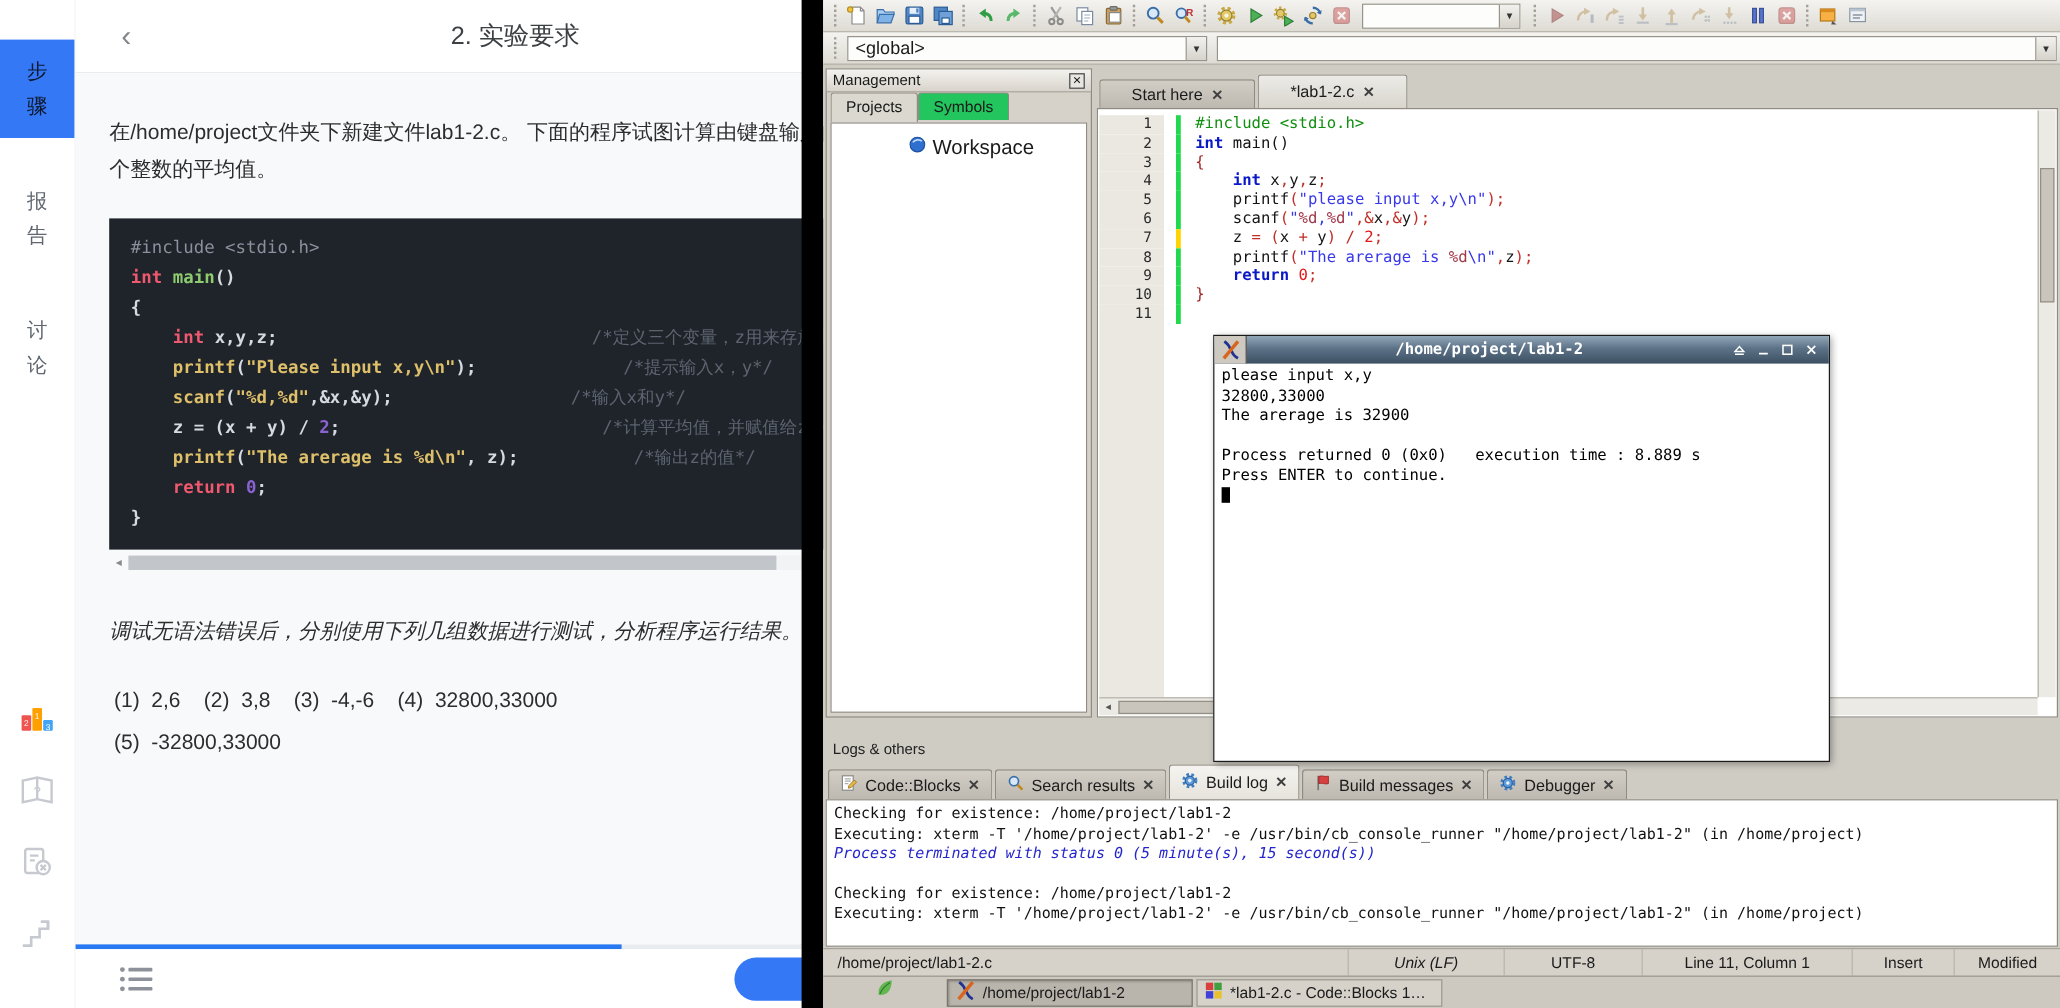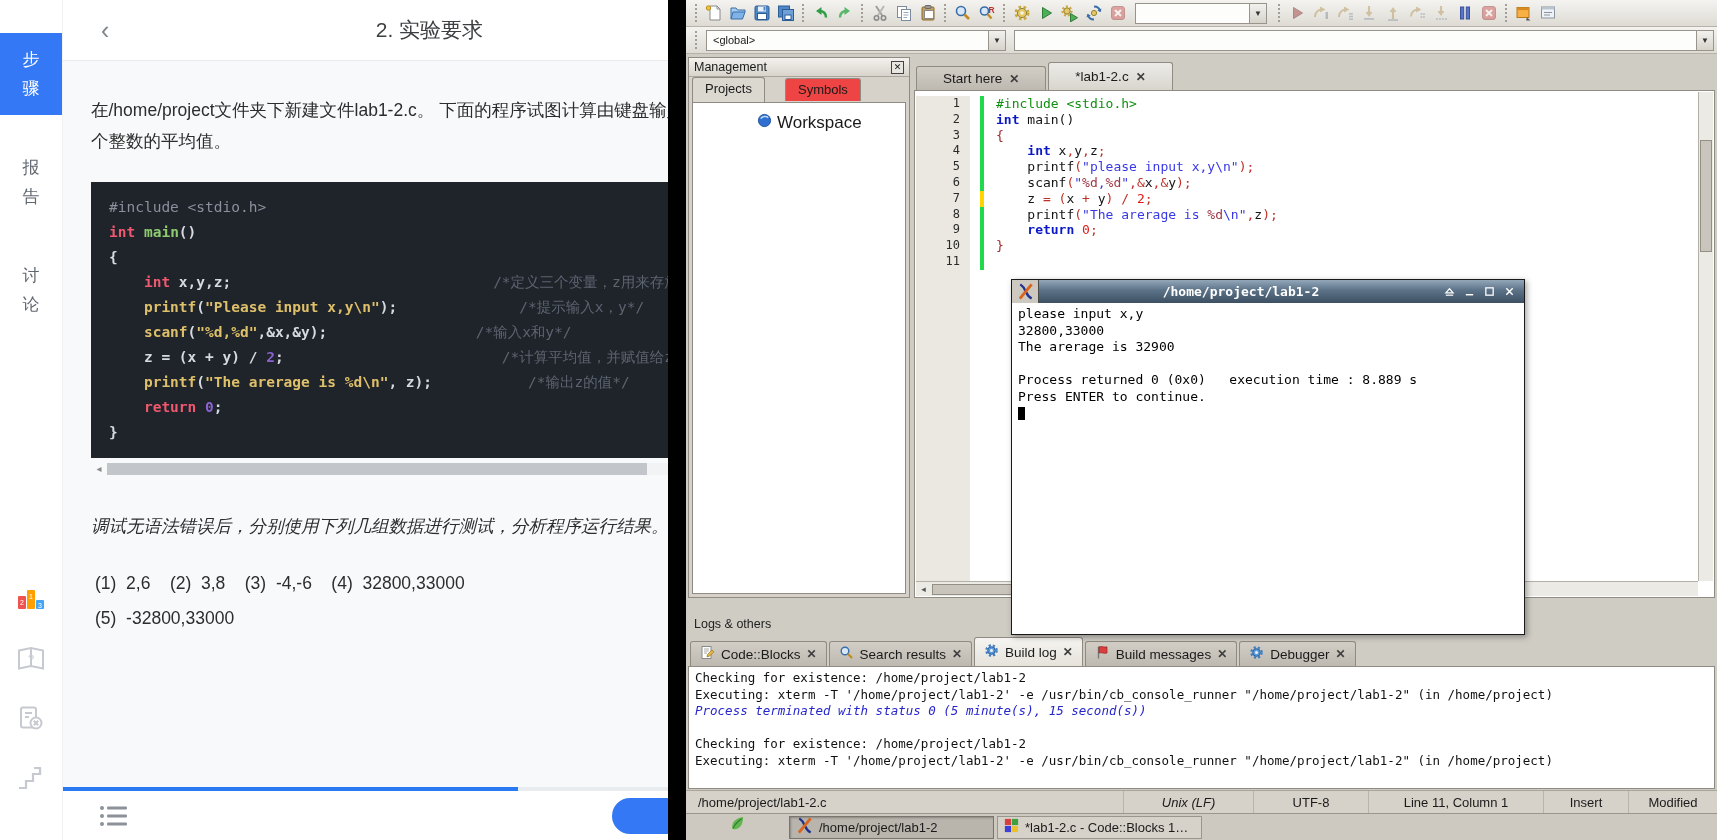--- a/index.html
+++ b/index.html
@@ -6,21 +6,21 @@
   html,body { background:#000; }
   body { font-family:"Liberation Sans", sans-serif; }
   #app { position:relative; width:1717px; height:840px; overflow:hidden; background:#000; }
 
   
   .left-panel { position:absolute; left:0; top:0; width:668px; height:840px; background:#fff; display:flex; }
   .lp-sidebar { position:relative; width:62px; background:#fff; flex:none; }
   .sd-item { width:62px; padding:12px 0; text-align:center; color:#606770; cursor:pointer; }
   .sd-item:first-child { margin-top:33px; }
   .sd-item + .sd-item { margin-top:26px; }
-  .sd-item.active { background:#3478f6; color:#ffffff; }
+  .sd-item.active { background:#3478f6; color:#0f172a; }
   .sd-label { display:inline-block; width:19px; font-size:17px; line-height:29px; word-break:break-all; }
   .sd-tools { position:absolute; top:585px; left:0; width:62px; display:flex; flex-direction:column; align-items:center; gap:29px; }
   .sd-tool { width:32px; height:30px; display:flex; align-items:center; justify-content:center; }
 
   .lp-main { flex:1; display:flex; flex-direction:column; border-left:1px solid #f1f1f1; }
   .lp-header { height:61px; background:#fff; border-bottom:1px solid #ebebeb; display:flex; align-items:center; }
   .nav-chevron { font-size:25px; color:#80868b; line-height:1; cursor:pointer; }
   .nav-chevron.back { padding-left:38px; }
   .nav-chevron.fwd { padding-right:28px; }
   .lp-title { flex:1; text-align:center; font-size:21px; color:#3c4043; }
@@ -59,32 +59,32 @@
   .ide { position:absolute; left:686px; top:0; width:1031px; height:840px; background:#cfccc4; font-size:13px; color:#1a1a1a; }
 
   .tb { position:absolute; left:0; right:0; display:flex; align-items:center; background:linear-gradient(#f4f3f0,#dedbd4); border-bottom:1px solid #b6b2a9; padding-left:4px; }
   .tb1 { top:0; height:27px; }
   .tb2 { top:27px; height:27px; }
   .grip { width:2px; height:18px; border-left:2px dotted #a39f96; margin:0 5px; flex:none; }
   .tb-group { display:flex; align-items:center; gap:1px; }
   .tb-icon { width:23px; height:23px; display:flex; align-items:center; justify-content:center; cursor:pointer; }
   .tb-icon svg { display:block; }
   .combo { height:21px; border:1px solid #98948b; background:#fdfdfb; display:flex; align-items:center; flex:none; }
-  .combo-value { flex:1; padding:0 6px; white-space:nowrap; overflow:hidden; font-size:11px; }
+  .combo-value { flex:1; padding:0 6px; white-space:nowrap; overflow:hidden; font-size:15px; }
   .combo-arrow { width:17px; height:100%; border-left:1px solid #98948b; background:linear-gradient(#f2f1ee,#d6d3cb); display:flex; align-items:center; justify-content:center; font-size:8px; color:#333; cursor:pointer; }
   .combo.target { width:132px; margin:0 6px; }
   .combo.symbols { width:300px; margin-left:4px; }
   .combo.scope { flex:1; margin-left:8px; margin-right:3px; }
 
   
   .mgmt { position:absolute; left:2px; top:57px; width:222px; height:541px; background:#d6d2ca; border:1px solid #8f8b82; }
   .mg-caption { height:19px; display:flex; align-items:center; padding:0 5px; background:linear-gradient(#f4f2ee,#d8d4cc); border-bottom:1px solid #aaa69d; font-size:12.5px; }
   .mg-close { margin-left:auto; width:13px; height:13px; border:1px solid #444; display:flex; align-items:center; justify-content:center; font-size:9px; line-height:1; background:#e8e6e0; cursor:pointer; }
-  .mg-tabs { display:flex; align-items:center; height:25px; padding-left:3px; gap:20px; }
-  .mgtab { padding:3px 12px 4px; border:1px solid #8f8b82; border-bottom:none; border-radius:3px 3px 0 0; background:#ef4444; font-size:13px; cursor:pointer; }
+  .mg-tabs { display:flex; align-items:flex-start; height:25px; padding-left:3px; gap:0; }
+  .mgtab { padding:3px 12px 4px; border:1px solid #8f8b82; border-bottom:none; border-radius:3px 3px 0 0; background:#22c55e; font-size:13px; cursor:pointer; }
   .mgtab.active { background:#dbd8d0; padding-bottom:6px; }
   .mg-tree { position:absolute; top:44px; left:3px; right:3px; bottom:3px; background:#fff; border:1px solid #8f8b82; padding-top:10px; }
   .ws-item { display:flex; gap:5px; margin-left:64px; font-size:17px; cursor:pointer; }
 
   
   .editor { position:absolute; left:228px; top:60px; right:2px; height:538px; }
   .ed-tabs { display:flex; align-items:flex-end; height:30px; padding-left:2px; gap:2px; }
   .etab { display:flex; align-items:center; gap:7px; padding:0 26px; border:1px solid #8f8b82; border-bottom:none; border-radius:3px 3px 0 0; background:linear-gradient(#d2cec6,#bdb9b1); font-size:13.5px; height:24px; cursor:pointer; }
   .etab.active { background:linear-gradient(#ecebe7,#d8d5cd); height:28px; }
   .tab-close { color:#3f3f3f; font-size:12px; font-weight:bold; line-height:1; cursor:pointer; }

